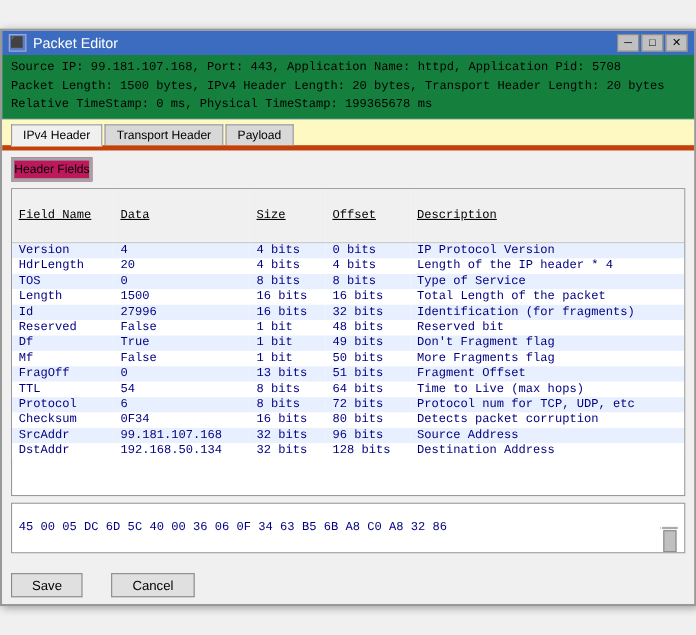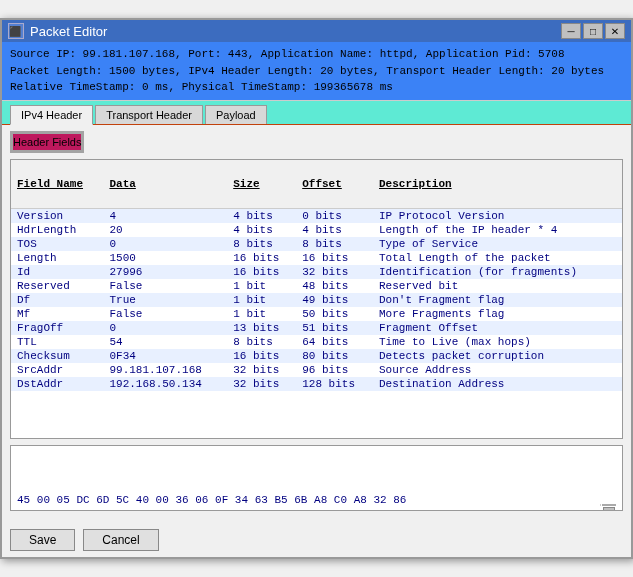--- a/index.html
+++ b/index.html
@@ -52,30 +52,30 @@
       background: #c0c0c0;
       border: 1px solid #888;
       font-size: 10px;
       display: flex;
       align-items: center;
       justify-content: center;
       cursor: pointer;
       color: black;
     }
     .info-bar {
-      background: #3b82f6;
+      background: #15803d;
       padding: 4px 8px;
       font-size: 11px;
       line-height: 1.5;
       border-bottom: 1px solid #ccc;
     }
     .tabs-container {
       padding: 4px 8px 0 8px;
-      background: #5eead4;
-      border-bottom: 1px solid #c2410c;
+      background: #fef9c3;
+      border-bottom: 5px solid #c2410c;
       display: flex;
       gap: 0;
     }
     .tab {
       padding: 3px 10px;
       border: 1px solid #999;
       background: #d8d8d8;
       cursor: pointer;
       font-size: 11px;
       font-family: Arial, sans-serif;
@@ -112,21 +112,21 @@
       width: 100%;
       border-collapse: collapse;
       font-size: 11px;
     }
     thead tr {
       background: #f0f0f0;
     }
     thead th {
       text-align: left;
       padding: 18px 6px;
-      font-weight: bold;
+      font-weight: normal;
       font-family: 'Courier New', Courier, monospace;
       border-bottom: 1px solid #ccc;
       text-decoration: underline;
     }
     tbody tr {
       color: #000080;
     }
     tbody tr:nth-child(odd) {
       background: #e8f0ff;
     }
@@ -135,42 +135,42 @@
     }
     tbody td {
       padding: 1px 6px;
       font-family: 'Courier New', Courier, monospace;
     }
     .hex-area {
       background: white;
       border: 1px solid #999;
       padding: 4px 6px;
       font-size: 11px;
-      height: 66px;
+      height: 46px;
       overflow-y: auto;
       margin-bottom: 6px;
       display: flex;
-      align-items: flex-end;
+      align-items: center;
       justify-content: space-between;
     }
     .hex-content {
       flex: 1;
       color: #000080;
     }
     .hex-scrollbar {
       width: 16px;
       border-left: 1px solid #ccc;
       display: flex;
       flex-direction: column;
       align-items: center;
     }
     .footer {
       display: flex;
       padding: 6px 8px;
-      gap: 8px;
+      gap: 26px;
       background: #f0f0f0;
     }
     .footer-btn {
       padding: 3px 18px;
       font-size: 12px;
       font-family: Arial, sans-serif;
       background: #e0e0e0;
       border: 1px solid #888;
       cursor: pointer;
     }
@@ -298,20 +298,27 @@
               <td>Fragment Offset</td>
             </tr>
             <tr>
               <td>TTL</td>
               <td>54</td>
               <td>8 bits</td>
               <td>64 bits</td>
               <td>Time to Live (max hops)</td>
             </tr>
             <tr>
+              <td>Protocol</td>
+              <td>6</td>
+              <td>8 bits</td>
+              <td>72 bits</td>
+              <td>Protocol num for TCP, UDP, etc</td>
+            </tr>
+            <tr>
               <td>Checksum</td>
               <td>0F34</td>
               <td>16 bits</td>
               <td>80 bits</td>
               <td>Detects packet corruption</td>
             </tr>
             <tr>
               <td>SrcAddr</td>
               <td>99.181.107.168</td>
               <td>32 bits</td>

